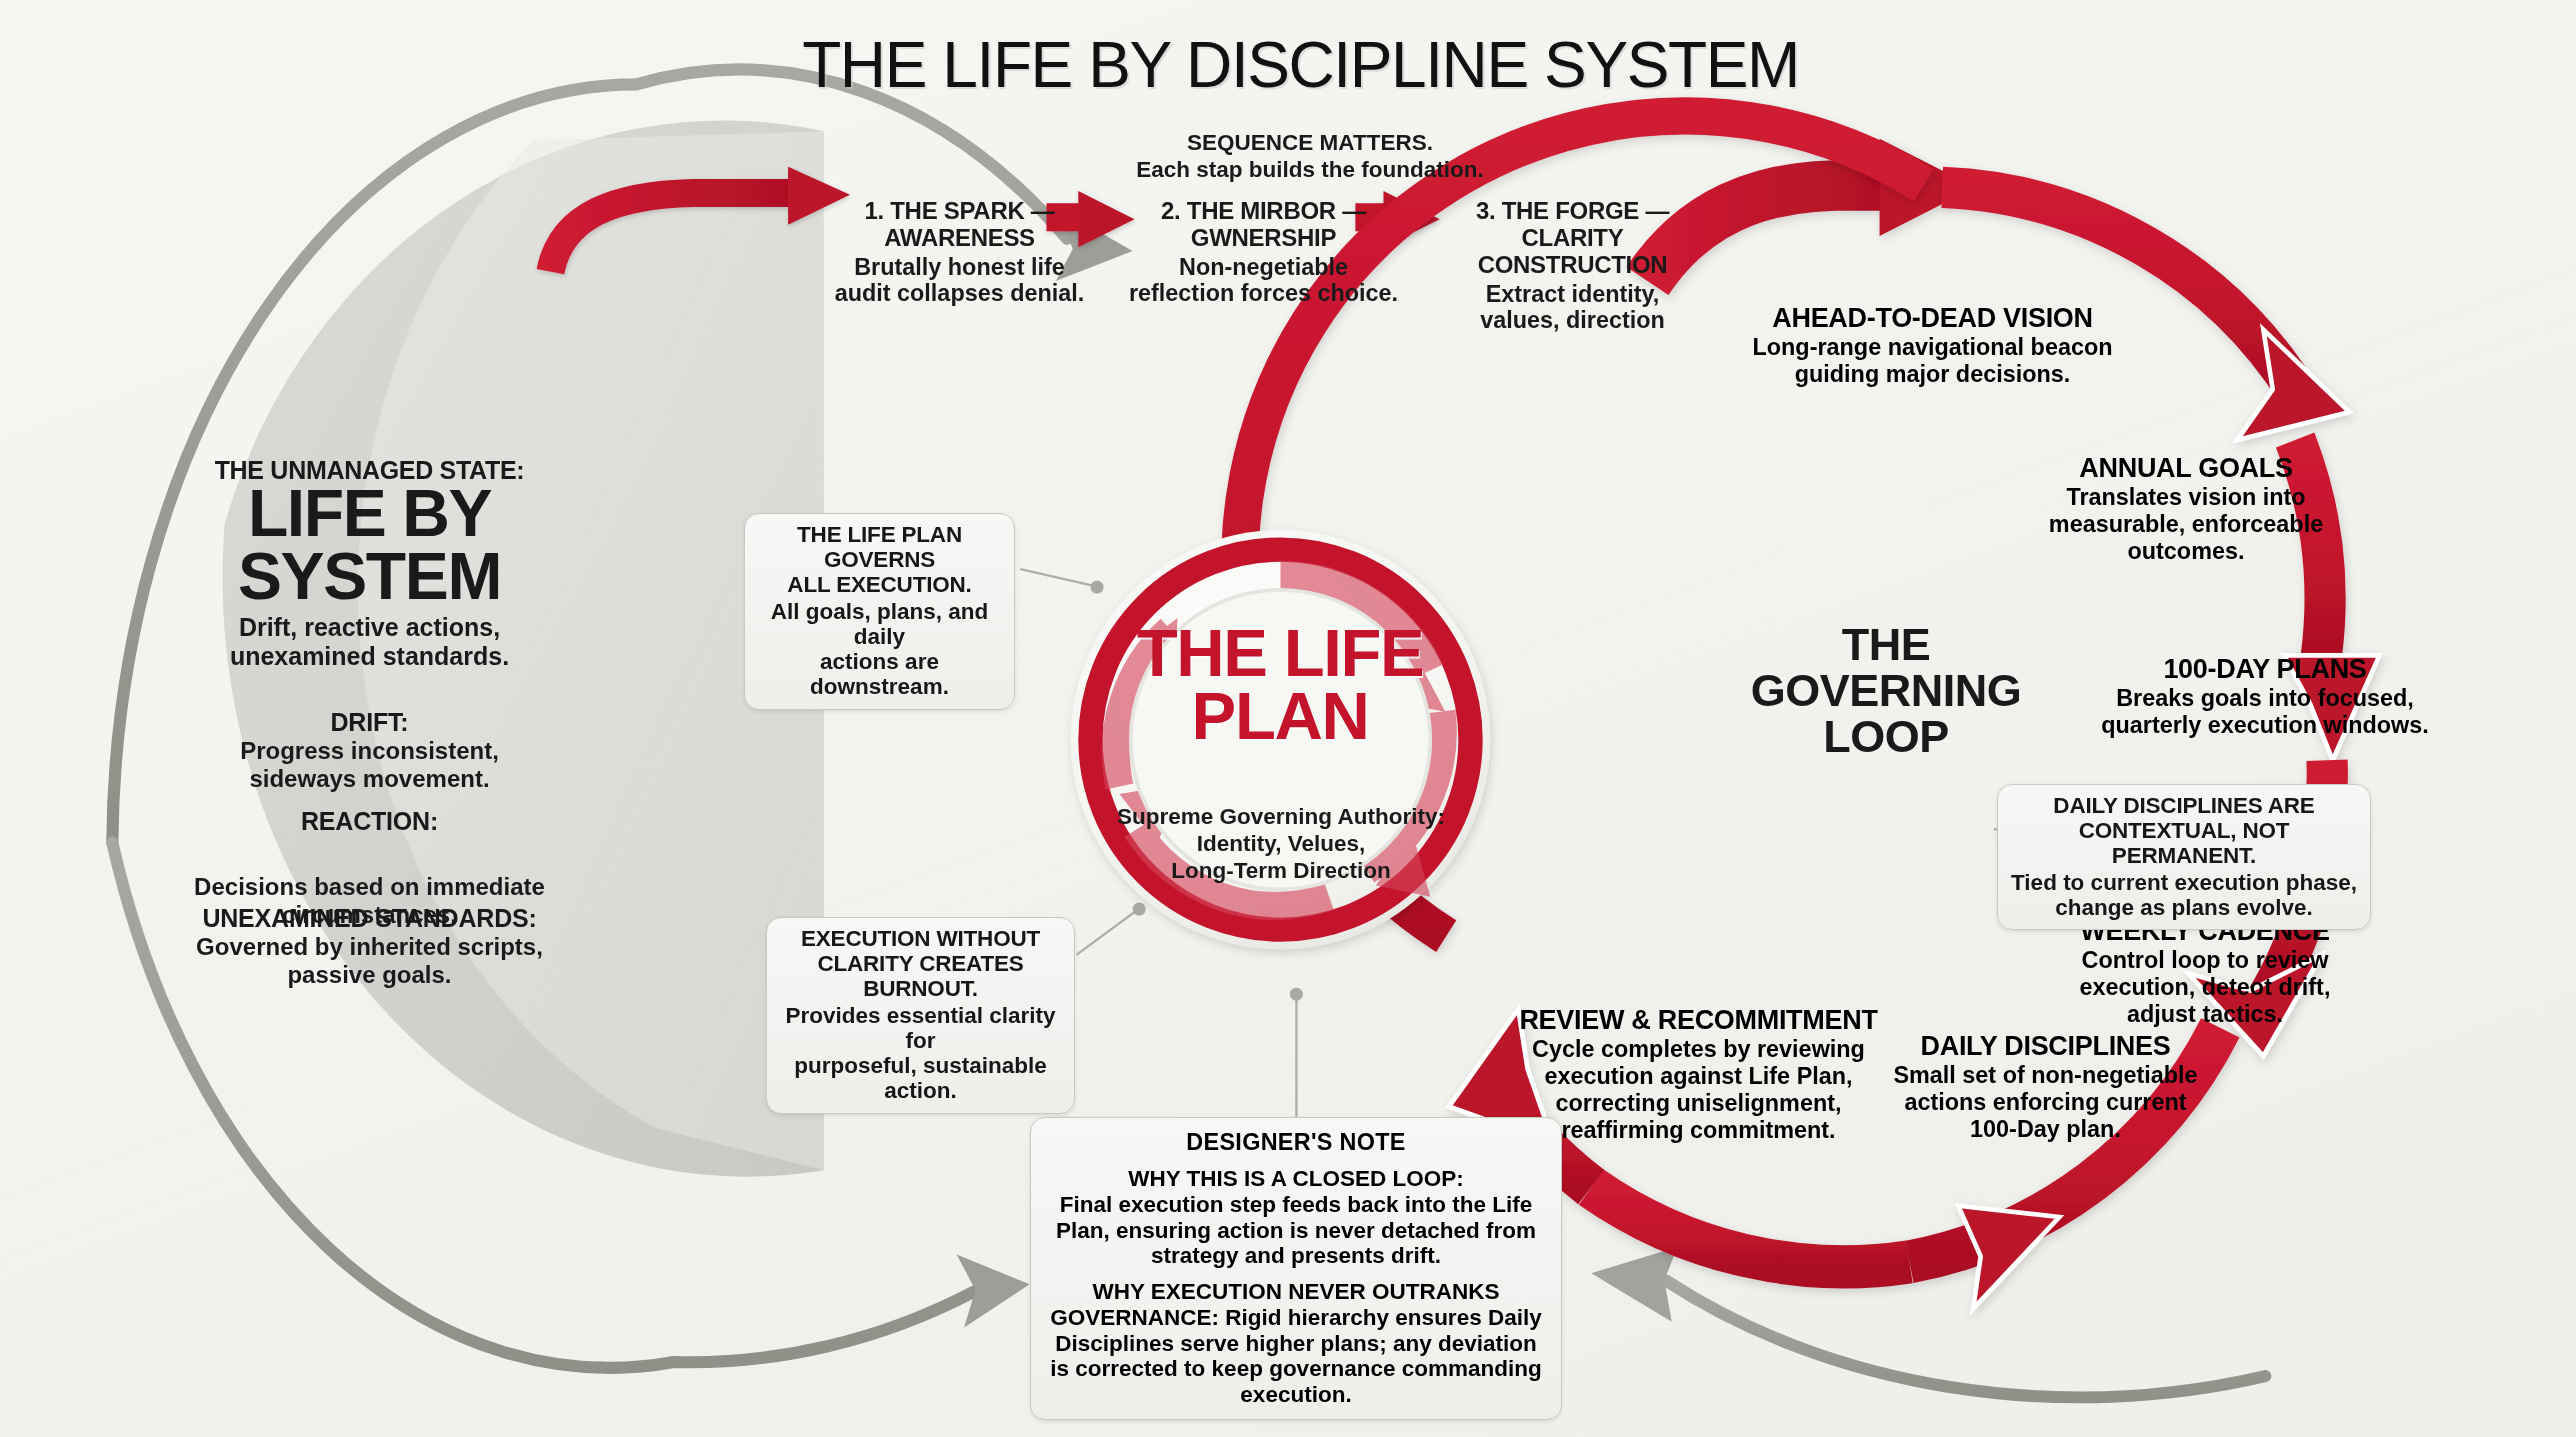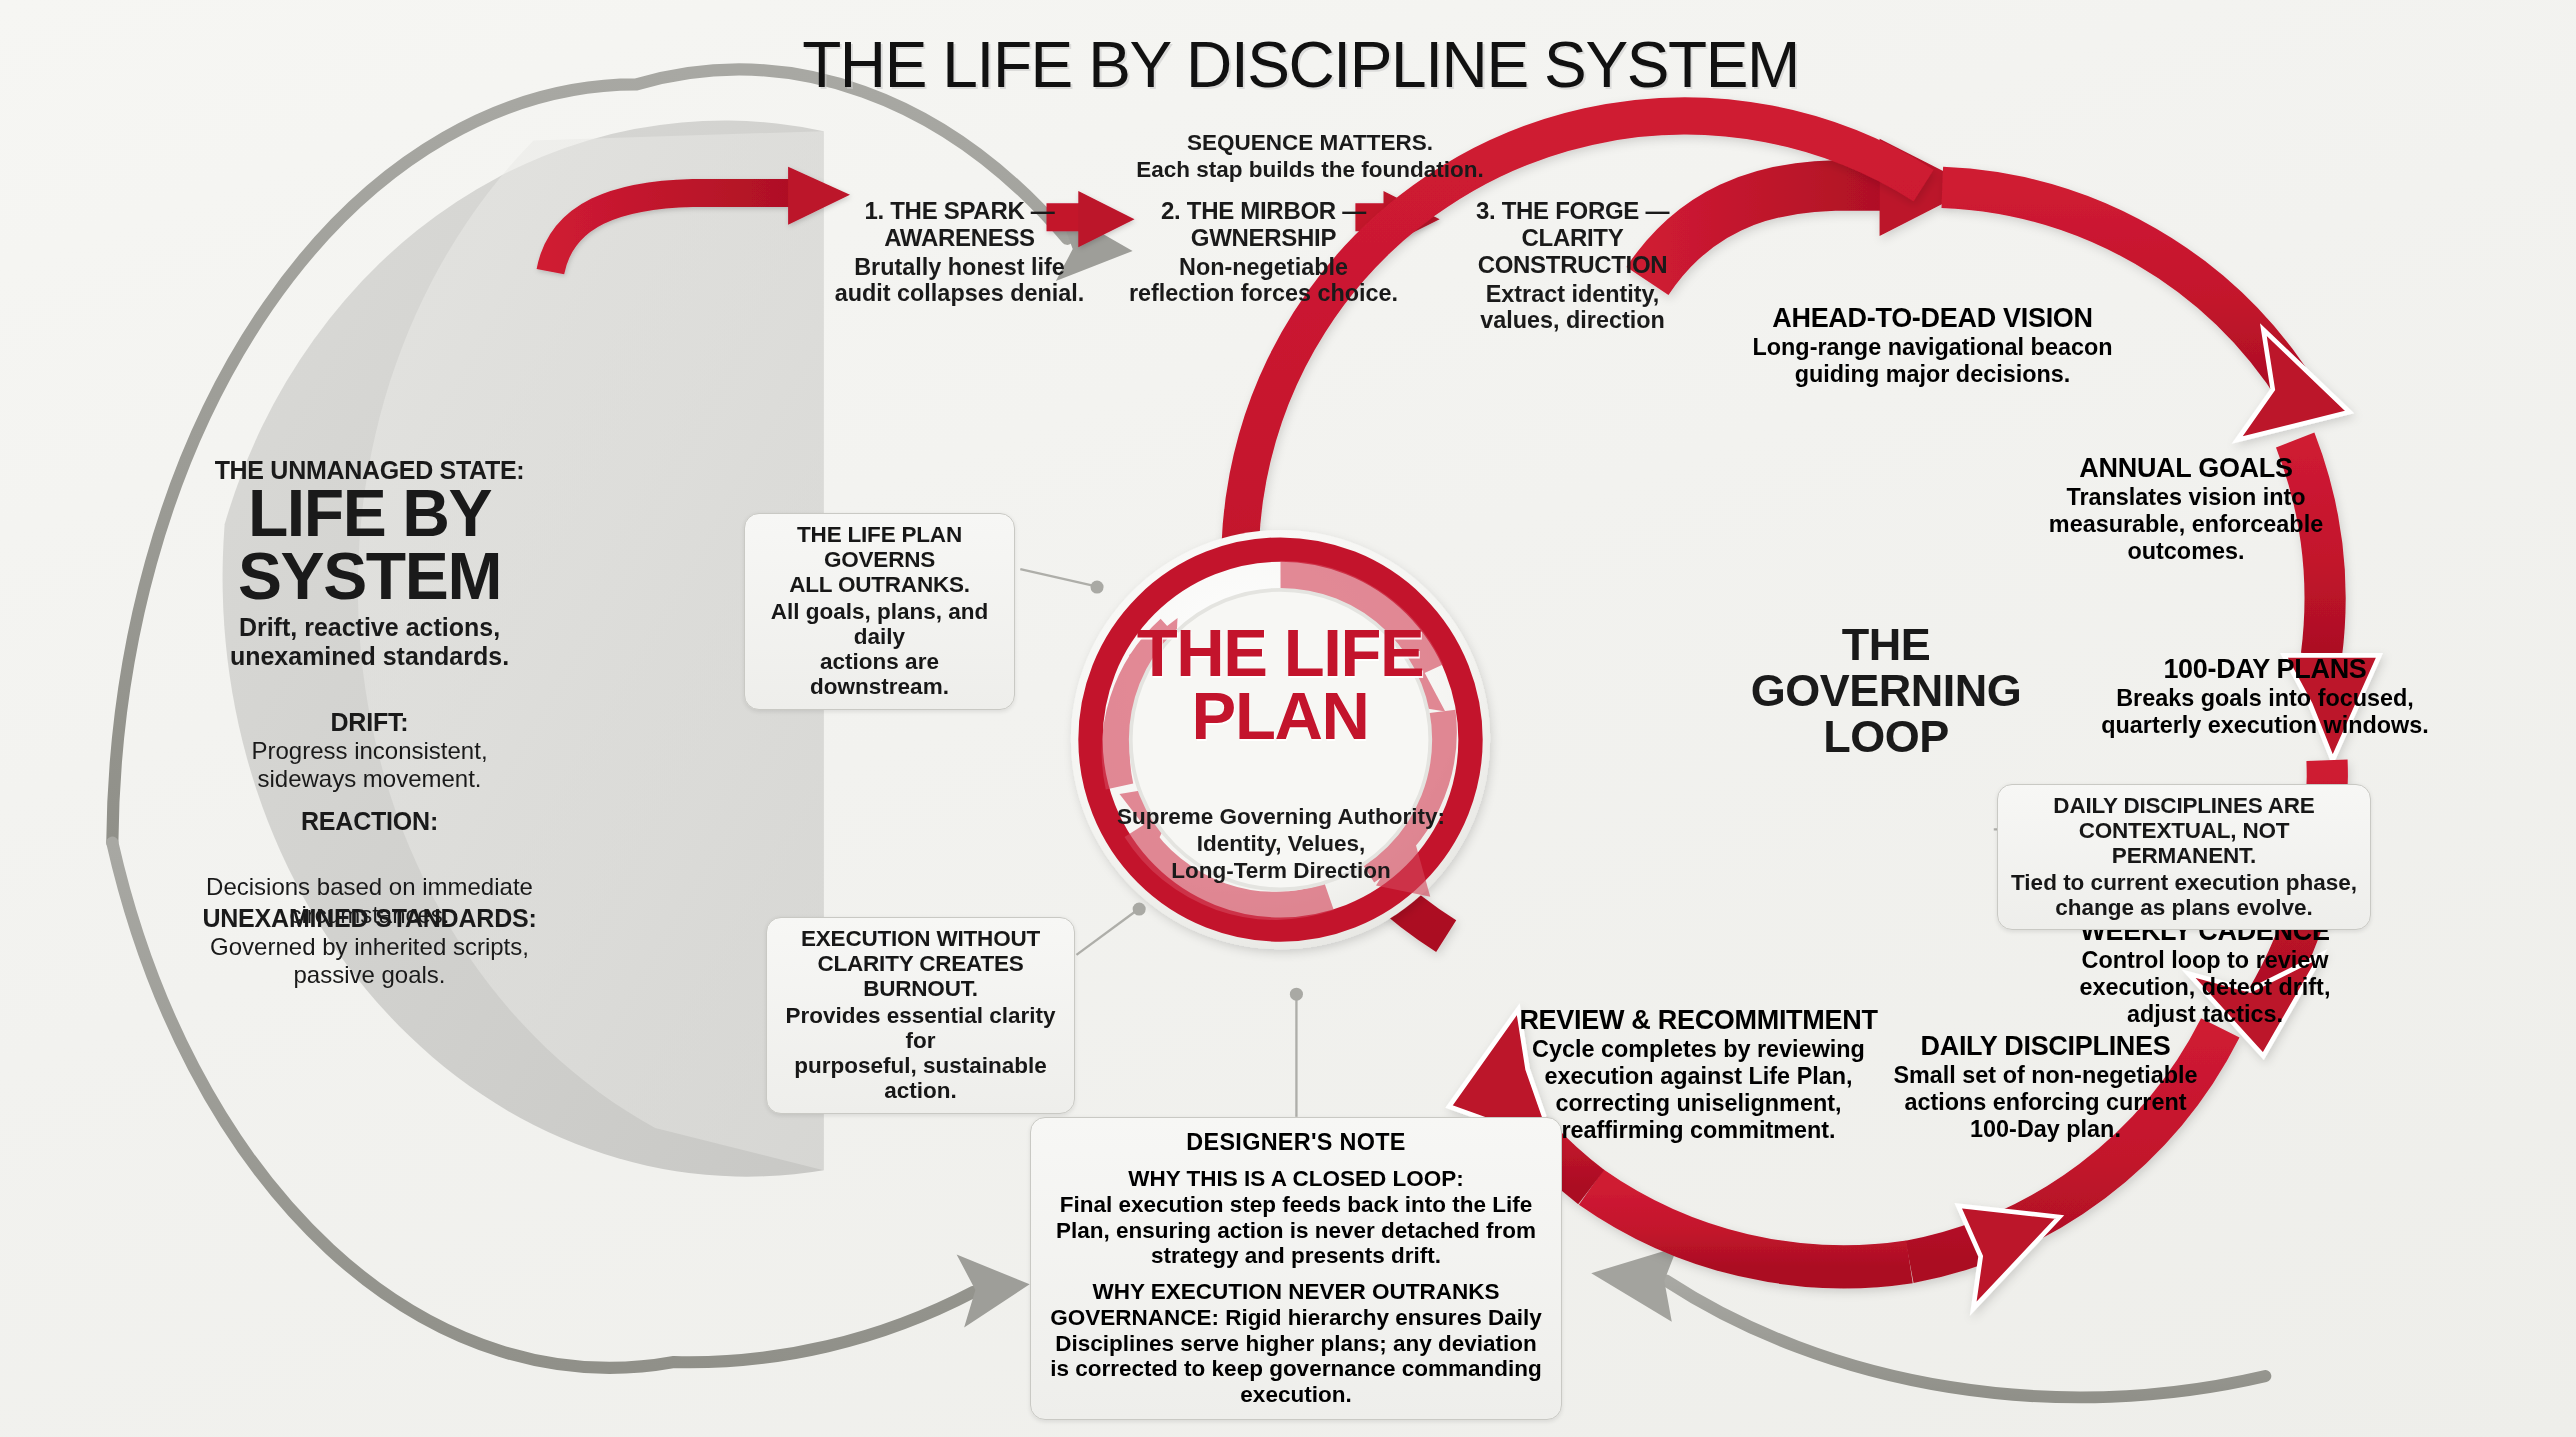--- a/index.html
+++ b/index.html
@@ -38,21 +38,21 @@
   #step2 { left: 1128px; top: 198px; }
   #step3 { left: 1432px; top: 198px; width: 281px; }
 
   
   #lp-kicker { left: 168px; top: 456px; width: 403px; font-size: 25px; font-weight: bold; letter-spacing: -0.3px; }
   #lp-title  { left: 168px; top: 482px; width: 403px; font-size: 66px; font-weight: bold; line-height: .95; letter-spacing: -1.4px; }
   #lp-lede   { left: 168px; top: 613px; width: 403px; font-size: 25px; font-weight: bold; line-height: 1.16; }
 
   .lp-item { width: 403px; left: 168px; }
   .lp-item .t { font-size: 25px; font-weight: bold; letter-spacing: -0.2px; }
-  .lp-item .d { font-size: 24px; font-weight: normal; line-height: 1.16; }
+  .lp-item .d { font-size: 24px; font-weight: bold; line-height: 1.16; }
   #lp-i0 { top: 708px; }
   #lp-i1 { top: 807px; }
   #lp-i2 { top: 904px; }
 
   
   #core-title {
     left: 1121px; top: 622px; width: 318px;
     font-size: 67px; font-weight: bold; line-height: .94;
     color: #c3142c; letter-spacing: -1.4px;
     text-shadow: 0.9px 1.9px 0 rgba(255,255,255,.9);
@@ -328,21 +328,21 @@
   <div class="stage-b" id="ls5">
     <div class="t">REVIEW &amp; RECOMMITMENT</div>
     <div class="d" style="white-space: pre-line;">Cycle completes by reviewing
 execution against Life Plan,
 correcting uniselignment,
 reaffirming commitment.</div>
   </div>
 
   <div class="callout" id="co-governs">
     <div class="t" style="white-space: pre-line;">THE LIFE PLAN GOVERNS
-ALL OUTRANKS.</div>
+ALL EXECUTION.</div>
     <div class="d" style="white-space: pre-line;">All goals, plans, and daily
 actions are downstream.</div>
   </div>
 
   <div class="callout" id="co-burnout">
     <div class="t" style="white-space: pre-line;">EXECUTION WITHOUT
 CLARITY CREATES BURNOUT.</div>
     <div class="d" style="white-space: pre-line;">Provides essential clarity for
 purposeful, sustainable action.</div>
   </div>

